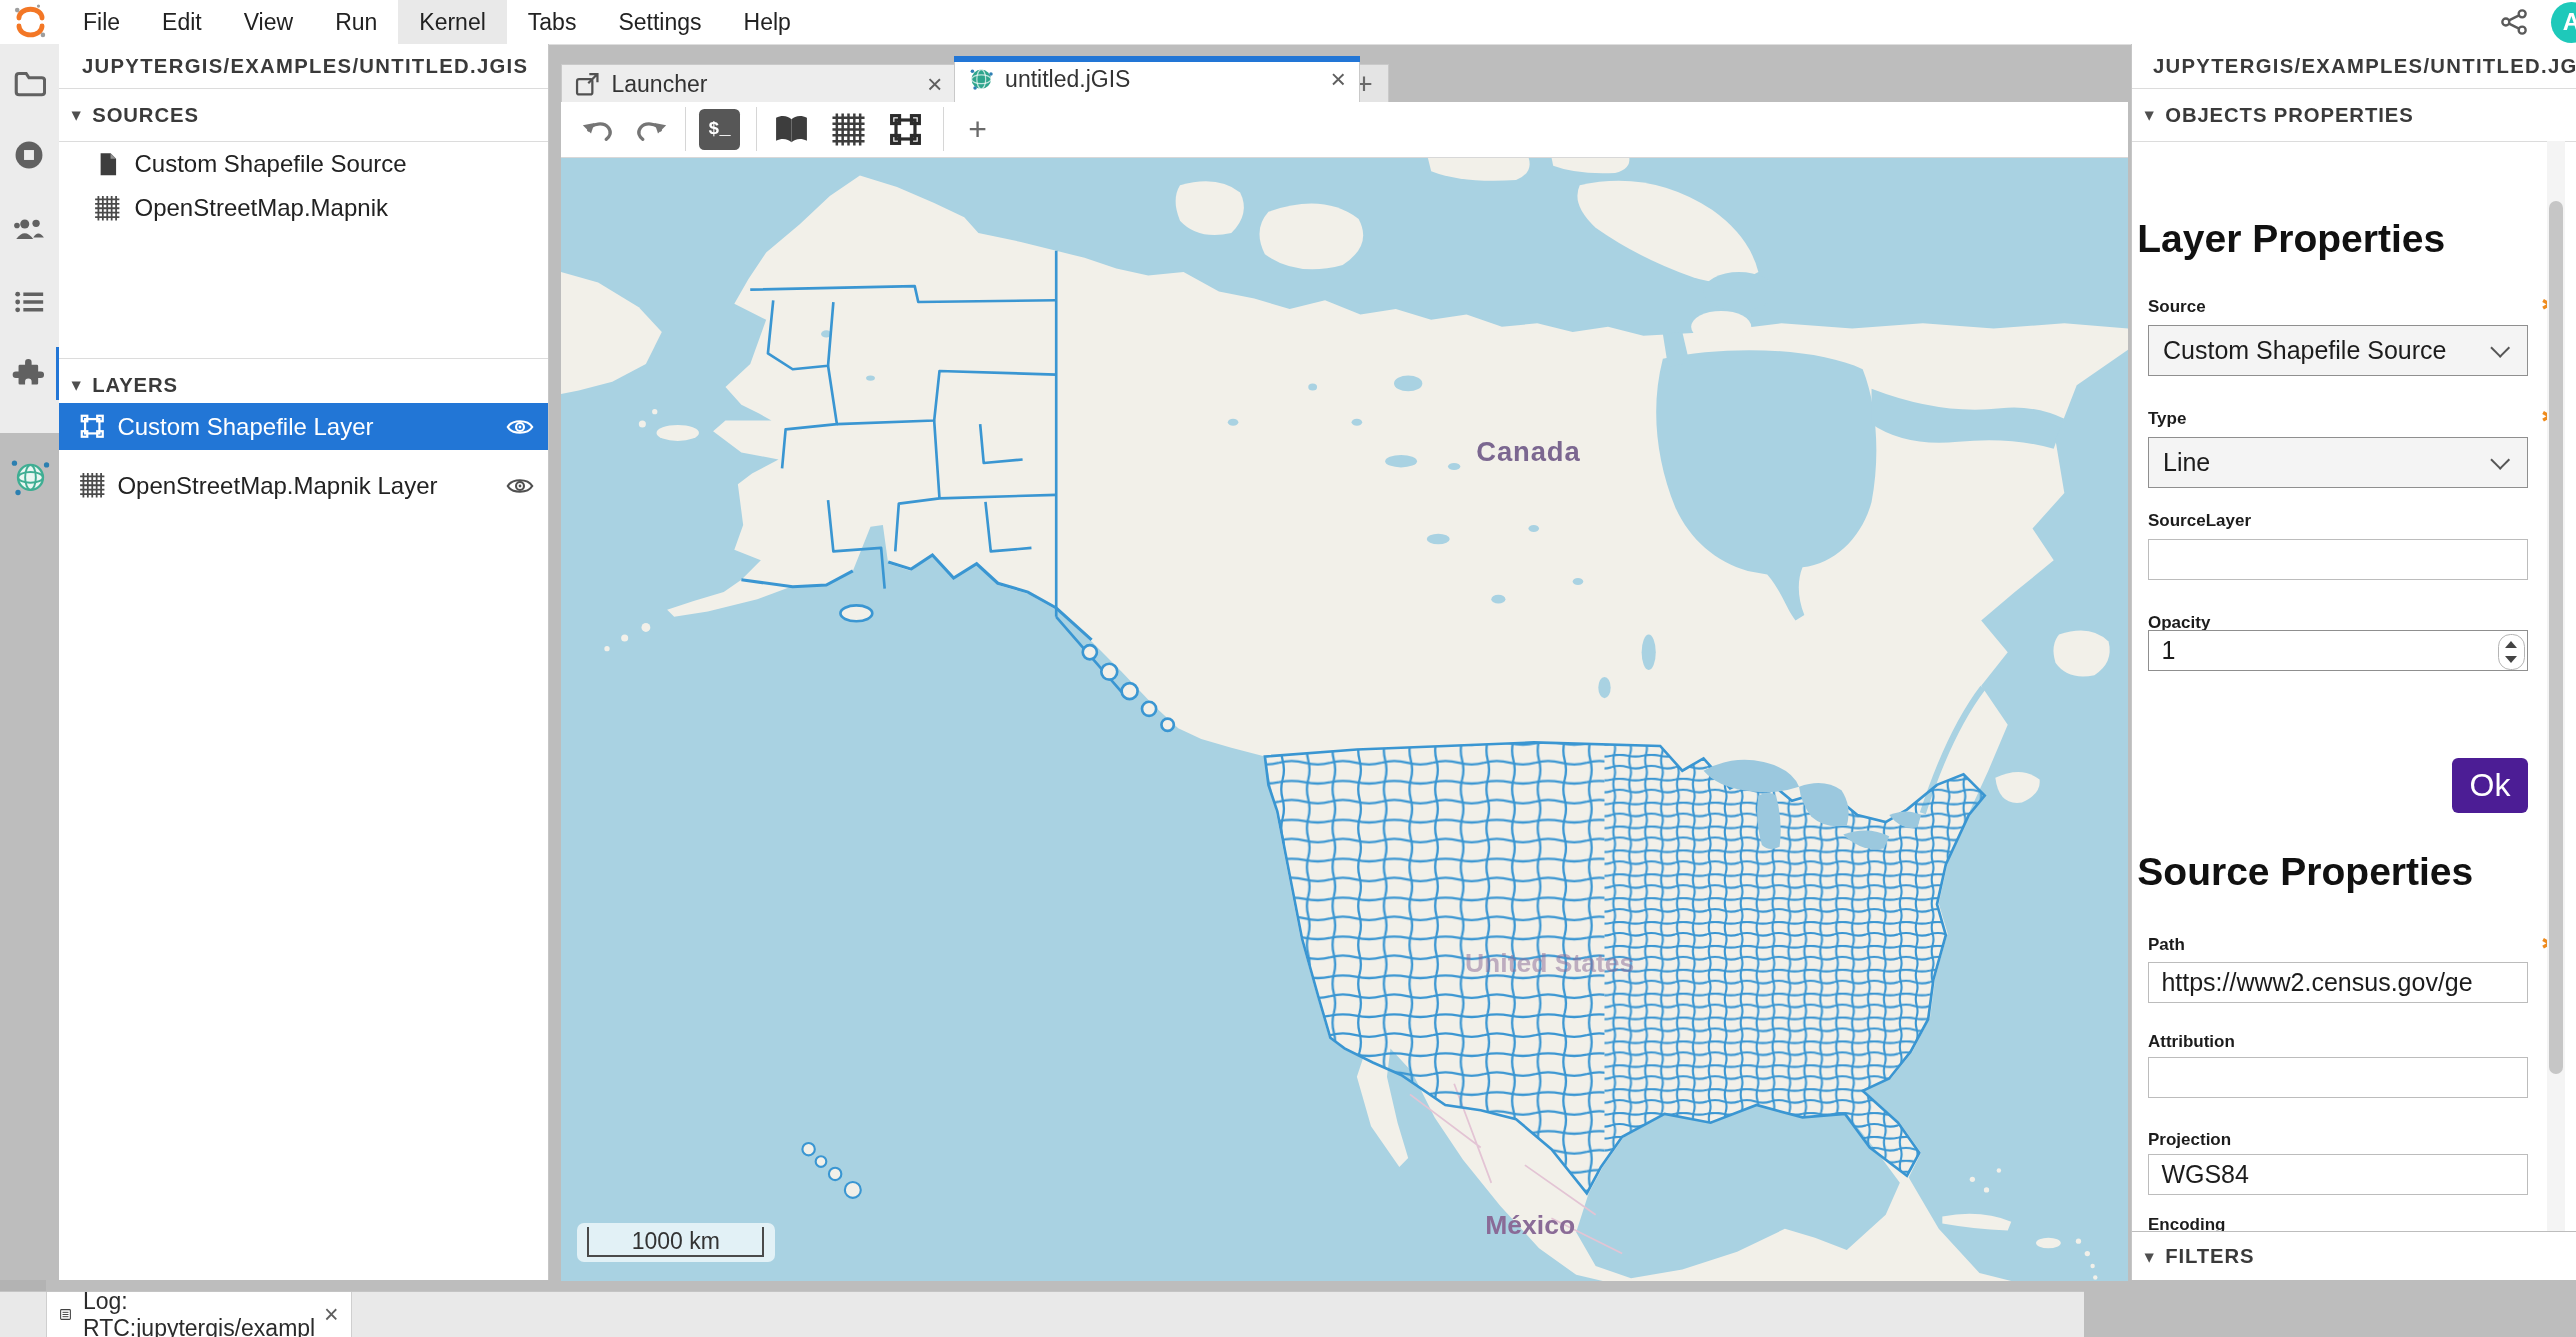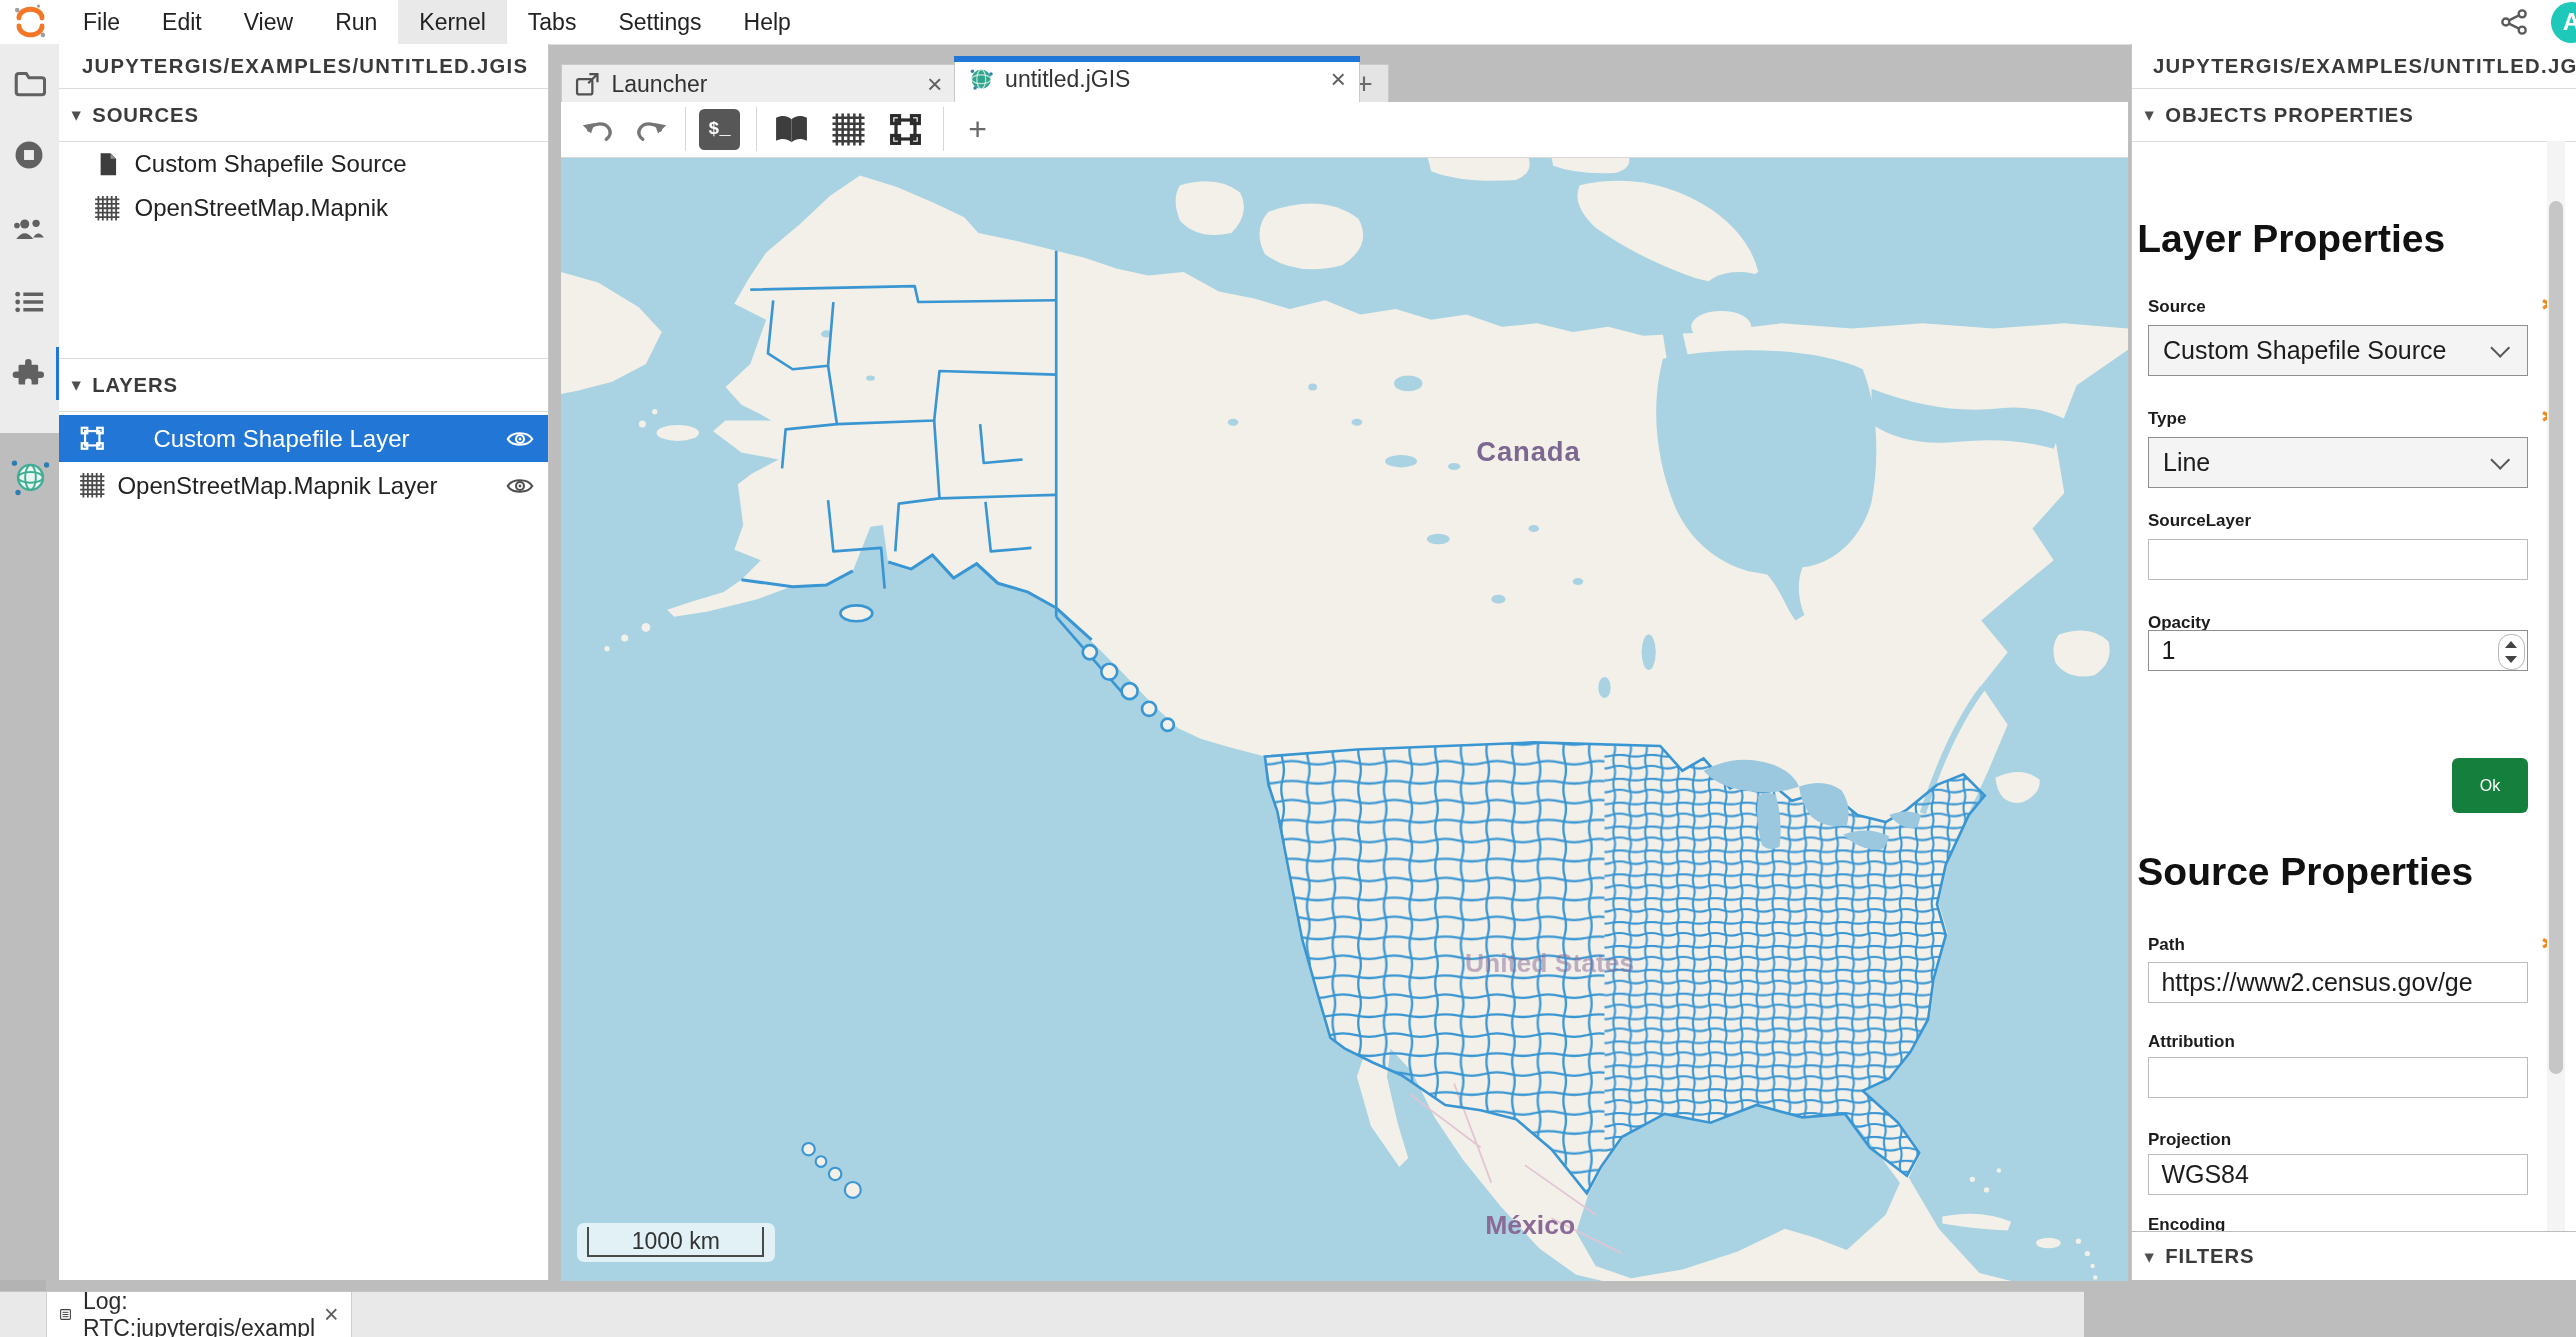--- a/index.html
+++ b/index.html
@@ -73,21 +73,21 @@
   .sel{position:absolute;left:16px;width:380px;height:51px;background:#f4f4f4;border:1.8px solid #8f8f8f;
        display:flex;align-items:center;padding-left:14px;font-size:25px;color:#1c1c1c;box-sizing:border-box;}
   .sel .chev{position:absolute;right:19.5px;top:15px;width:12.4px;height:12.4px;border-right:2.2px solid #555;border-bottom:2.2px solid #555;transform:rotate(45deg);}
   .tinput{position:absolute;left:16px;width:380px;height:41px;border:1.8px solid #bcbcbc;background:#fff;font-size:25px;color:#1c1c1c;
           padding:0 12.4px;box-sizing:border-box;font-family:"Liberation Sans","DejaVu Sans",sans-serif;outline:none;}
   .ninput{border:1.8px solid #8f8f8f;}
   .spin{position:absolute;left:366px;width:25px;height:34px;border:1.3px solid #b5b5b5;border-radius:12.4px;background:#fff;}
   .spin .up,.spin .dn{position:absolute;left:6.2px;width:0;height:0;border-left:6.2px solid transparent;border-right:6.2px solid transparent;}
   .spin .up{top:6.2px;border-bottom:7px solid #444;}
   .spin .dn{bottom:6.2px;border-top:7px solid #444;}
-  #ok-btn{position:absolute;left:320px;top:617px;width:76px;height:55px;background:#15803d;color:#fff;font-size:16px;
+  #ok-btn{position:absolute;left:320px;top:617px;width:76px;height:55px;background:#4c1d95;color:#fff;font-size:32px;
           border:none;border-radius:6.2px;display:flex;align-items:center;justify-content:center;}
   #rp-scroll-track{position:absolute;left:415px;top:97px;width:17.7px;height:1134px;background:#f4f4f4;}
   #rp-scroll-thumb{position:absolute;left:1.8px;top:60px;width:14px;height:873px;background:#c6c6c6;border-radius:7px;}
   #filters-row{position:absolute;left:0;top:1187px;width:445px;height:50px;border-top:0.9px solid #bdbdbd;background:#fff;
                display:flex;align-items:center;padding-left:12.4px;font-size:20.3px;font-weight:bold;letter-spacing:0.9px;color:#3a3a3a;box-sizing:border-box;}
 
   
   #statusbar{left:0;top:1291px;width:2084px;height:46px;background:#e9e9e9;border-top:0.9px solid #c4c4c4;}
   #log-tab{position:absolute;left:46px;top:0;height:45px;width:306px;background:#fff;border-left:0.9px solid #cfcfcf;border-right:0.9px solid #cfcfcf;
            display:flex;align-items:center;padding:0 12.4px;font-size:23px;color:#2b2b2b;box-sizing:border-box;}
@@ -179,21 +179,21 @@
       <svg class="ic" viewBox="0 0 24 24">
         <path d="M4 1 V23 M8 1 V23 M12 1 V23 M16 1 V23 M20 1 V23 M1 4 H23 M1 8 H23 M1 12 H23 M1 16 H23 M1 20 H23" stroke="#4a4a4a" stroke-width="1.6"></path>
       </svg>
       <span>OpenStreetMap.Mapnik</span>
     </div>
 
     <div class="sect-row" style="position:absolute;left:0;right:0;top:314px;border-top:0.9px solid #dcdcdc;">
       <span class="tri">▾</span>
       <span>LAYERS</span>
     </div>
-    <div class="layer-row selected" style="position:absolute;left:0;right:0;top:371px;gap:36px;">
+    <div class="layer-row selected" style="position:absolute;left:0;right:0;top:359px;">
       <svg class="ic" viewBox="0 0 24 24">
         <rect x="5.5" y="5.5" width="13" height="13" fill="none" stroke="currentColor" stroke-width="2"></rect>
         <rect x="2.5" y="2.5" width="5" height="5" fill="none" stroke="currentColor" stroke-width="2"></rect>
         <rect x="16.5" y="2.5" width="5" height="5" fill="none" stroke="currentColor" stroke-width="2"></rect>
         <rect x="2.5" y="16.5" width="5" height="5" fill="none" stroke="currentColor" stroke-width="2"></rect>
         <rect x="16.5" y="16.5" width="5" height="5" fill="none" stroke="currentColor" stroke-width="2"></rect>
       </svg>
       <span>Custom Shapefile Layer</span>
       <svg class="eye" viewBox="0 0 24 24">
         <path d="M1.5 12 C5.5 5.5 18.5 5.5 22.5 12 C18.5 18.5 5.5 18.5 1.5 12 Z" fill="none" stroke="currentColor" stroke-width="1.8"></path>

